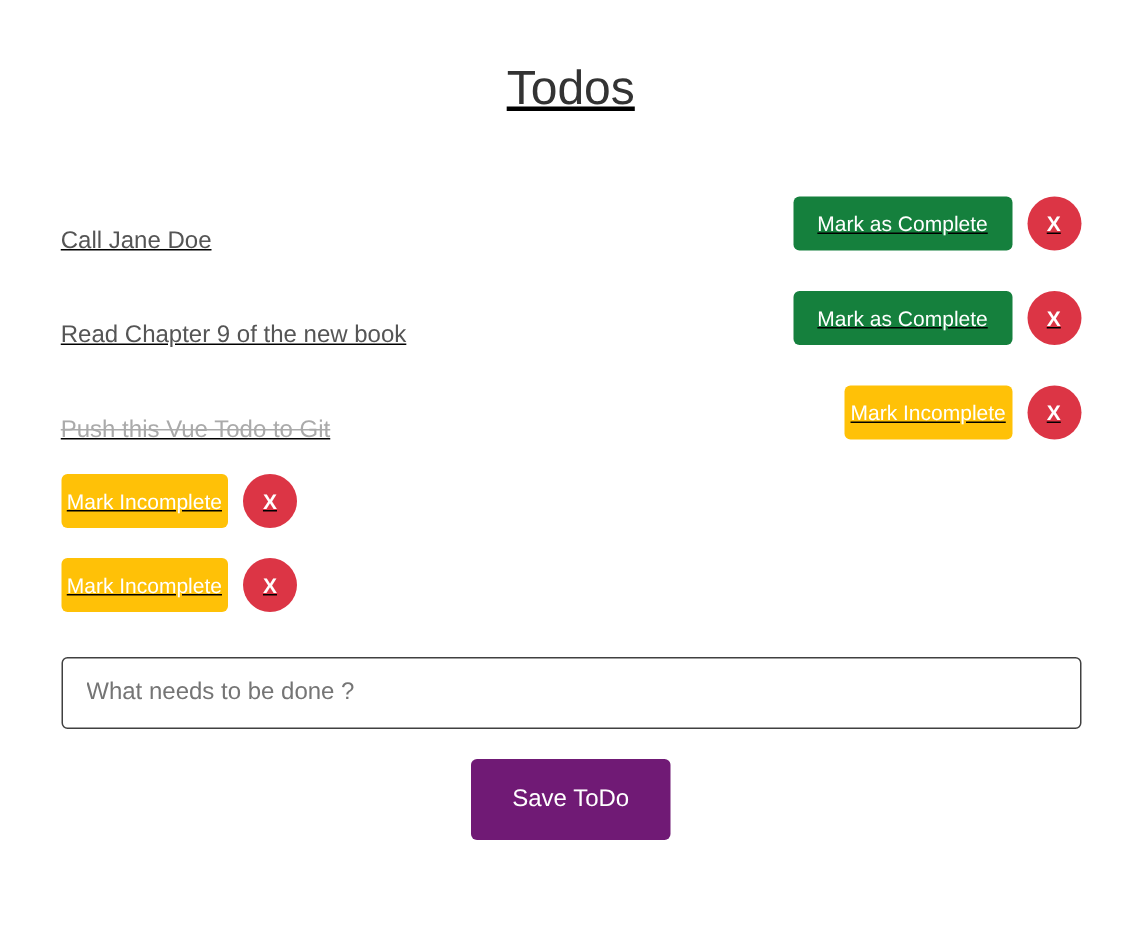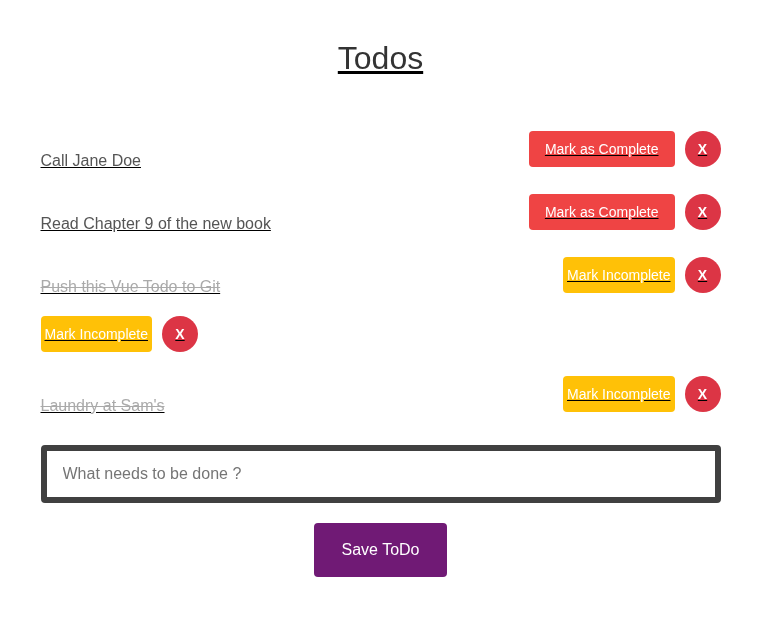--- a/index.html
+++ b/index.html
@@ -60,21 +60,21 @@
       color: #aaa;
     }
 
     .todo-actions {
       display: flex;
       align-items: center;
       gap: 10px;
     }
 
     .btn-complete {
-      background-color: #ef4444;
+      background-color: #15803d;
       color: white;
       border: none;
       padding: 10px 16px;
       border-radius: 4px;
       font-size: 14px;
       cursor: pointer;
       white-space: nowrap;
     }
 
     .btn-incomplete {
@@ -99,21 +99,21 @@
       font-weight: bold;
       cursor: pointer;
       display: flex;
       align-items: center;
       justify-content: center;
     }
 
     .todo-input {
       width: 100%;
       padding: 14px 16px;
-      border: 6px solid #404040;
+      border: 1px solid #404040;
       border-radius: 4px;
       font-size: 16px;
       color: #555;
       outline: none;
       margin-bottom: 20px;
     }
 
     .save-btn-wrapper {
       text-align: center;
     }
@@ -156,21 +156,20 @@
           <button class="btn-delete">X</button>
         </div>
       </li>
       <li class="todo-item">
         <div class="todo-actions">
           <button class="btn-incomplete">Mark Incomplete</button>
           <button class="btn-delete">X</button>
         </div>
       </li>
       <li class="todo-item">
-        <span class="todo-text complete">Laundry at Sam's</span>
         <div class="todo-actions">
           <button class="btn-incomplete">Mark Incomplete</button>
           <button class="btn-delete">X</button>
         </div>
       </li>
     </ul>
 
   <input class="todo-input" type="text" placeholder="What needs to be done ?" style="">
 
   <div class="save-btn-wrapper">

